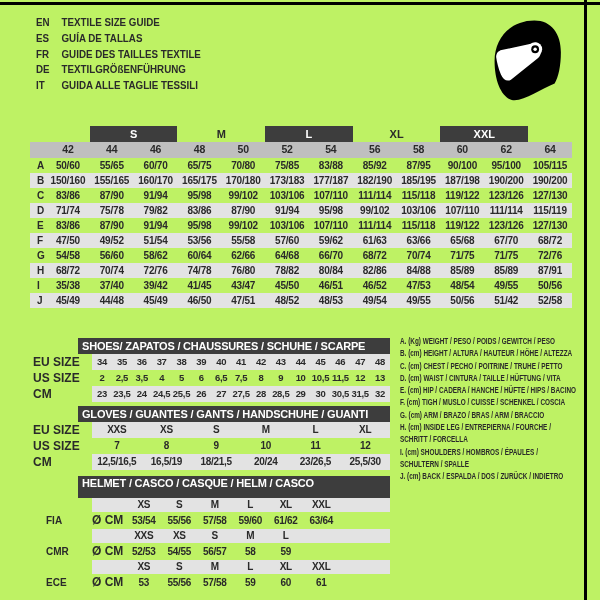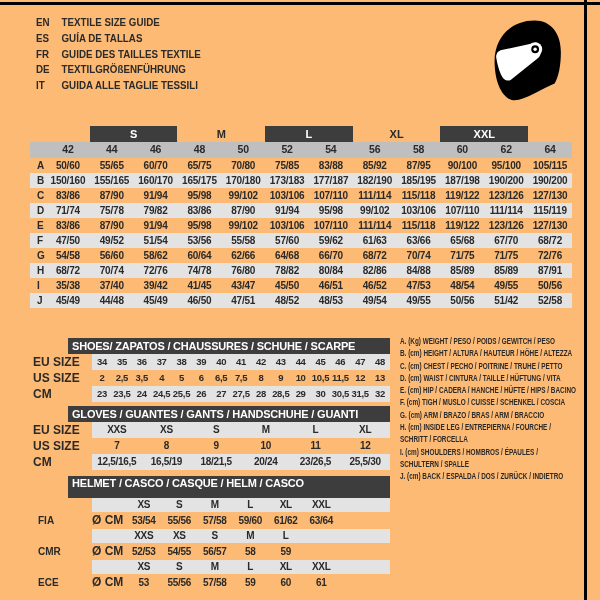--- a/index.html
+++ b/index.html
@@ -1,18 +1,18 @@
 <!DOCTYPE html>
 <html><head>
 <meta charset="utf-8">
 <title>Textile Size Guide</title>
 <style>
   *{margin:0;padding:0;box-sizing:border-box;}
   html,body{width:600px;height:600px;background:#fff;}
-  .page{position:relative;width:600px;height:600px;background:#fdba74;overflow:hidden;
+  .page{position:relative;width:600px;height:600px;background:#bef264;overflow:hidden;
         font-family:"Liberation Sans",sans-serif;font-weight:bold;color:#2a2a2a;}
   .top-line{position:absolute;top:2px;left:0;width:600px;height:2.5px;background:#000;}
   .right-line{position:absolute;top:0;left:584px;width:2.5px;height:600px;background:#000;}
 
   
   .lang-block{position:absolute;left:36px;top:15px;transform:scaleX(.85);transform-origin:left top;}
   .lang-row{display:flex;line-height:15.8px;font-size:11.5px;white-space:nowrap;}
   .lang-code{width:30px;flex:none;}
 
   .helmet-svg{position:absolute;left:486px;top:14px;}
@@ -24,39 +24,39 @@
   .tt-group.dark{background:#3d3d3d;color:#fff;}
   .tt-row{display:flex;height:15px;line-height:15px;font-size:10px;letter-spacing:-.2px;}
   .tt-row.shaded{background:#e3e3e3;}
   .tt-cols{background:#bfbfbf;height:15.5px;line-height:15.5px;font-size:10.5px;}
   .tt-label{width:16px;padding-left:7px;flex:none;}
   .tt-cell{width:43.83px;flex:none;text-align:center;}
 
   
   .shoes{position:absolute;left:30px;top:338px;width:360px;}
   .gloves{position:absolute;left:30px;top:406px;width:360px;}
-  .st-header{height:16px;margin-left:38px;background:#3d3d3d;color:#fff;}
+  .st-header{height:16px;margin-left:48px;background:#3d3d3d;color:#fff;}
   .st-header-text{padding-left:4px;font-size:11px;line-height:16px;letter-spacing:-.2px;white-space:nowrap;}
   .st-row{position:relative;height:16px;line-height:16px;}
   .st-label{position:absolute;left:3px;top:0;font-size:12px;}
   .st-band{position:absolute;left:62px;right:0;top:0;bottom:0;display:flex;justify-content:flex-end;}
   .st-band.shaded{background:#e3e3e3;}
   .st-cell{flex:1;text-align:center;font-size:9.5px;letter-spacing:-.3px;line-height:16px;}
   .gloves .st-cell{font-size:10px;}
 
   
   .helmet-table{position:absolute;left:30px;top:476px;width:360px;}
   .helmet-table .st-header{height:22px;}
   .helmet-table .st-header-text{line-height:14px;}
   .hm-row{position:relative;}
   .hm-sizes{height:14px;line-height:14px;}
   .hm-data{height:17px;line-height:17px;}
   .hm-band{position:absolute;left:62px;right:0;top:0;bottom:0;display:flex;}
   .hm-sizes .hm-band{background:#e3e3e3;}
-  .hm-label{position:absolute;left:8px;top:0;font-size:10px;}
+  .hm-label{position:absolute;left:16px;top:0;font-size:10px;}
   .hm-unit{width:34px;flex:none;font-size:12px;}
   .hm-cell{width:35.5px;flex:none;text-align:center;font-size:10px;letter-spacing:-.3px;}
 
   
   .legend{position:absolute;left:400px;top:336px;width:240px;transform:scaleX(.78);
           transform-origin:left top;font-size:8.2px;}
   .legend-line{line-height:12.3px;white-space:nowrap;}
 </style>
 </head>
 <body>

